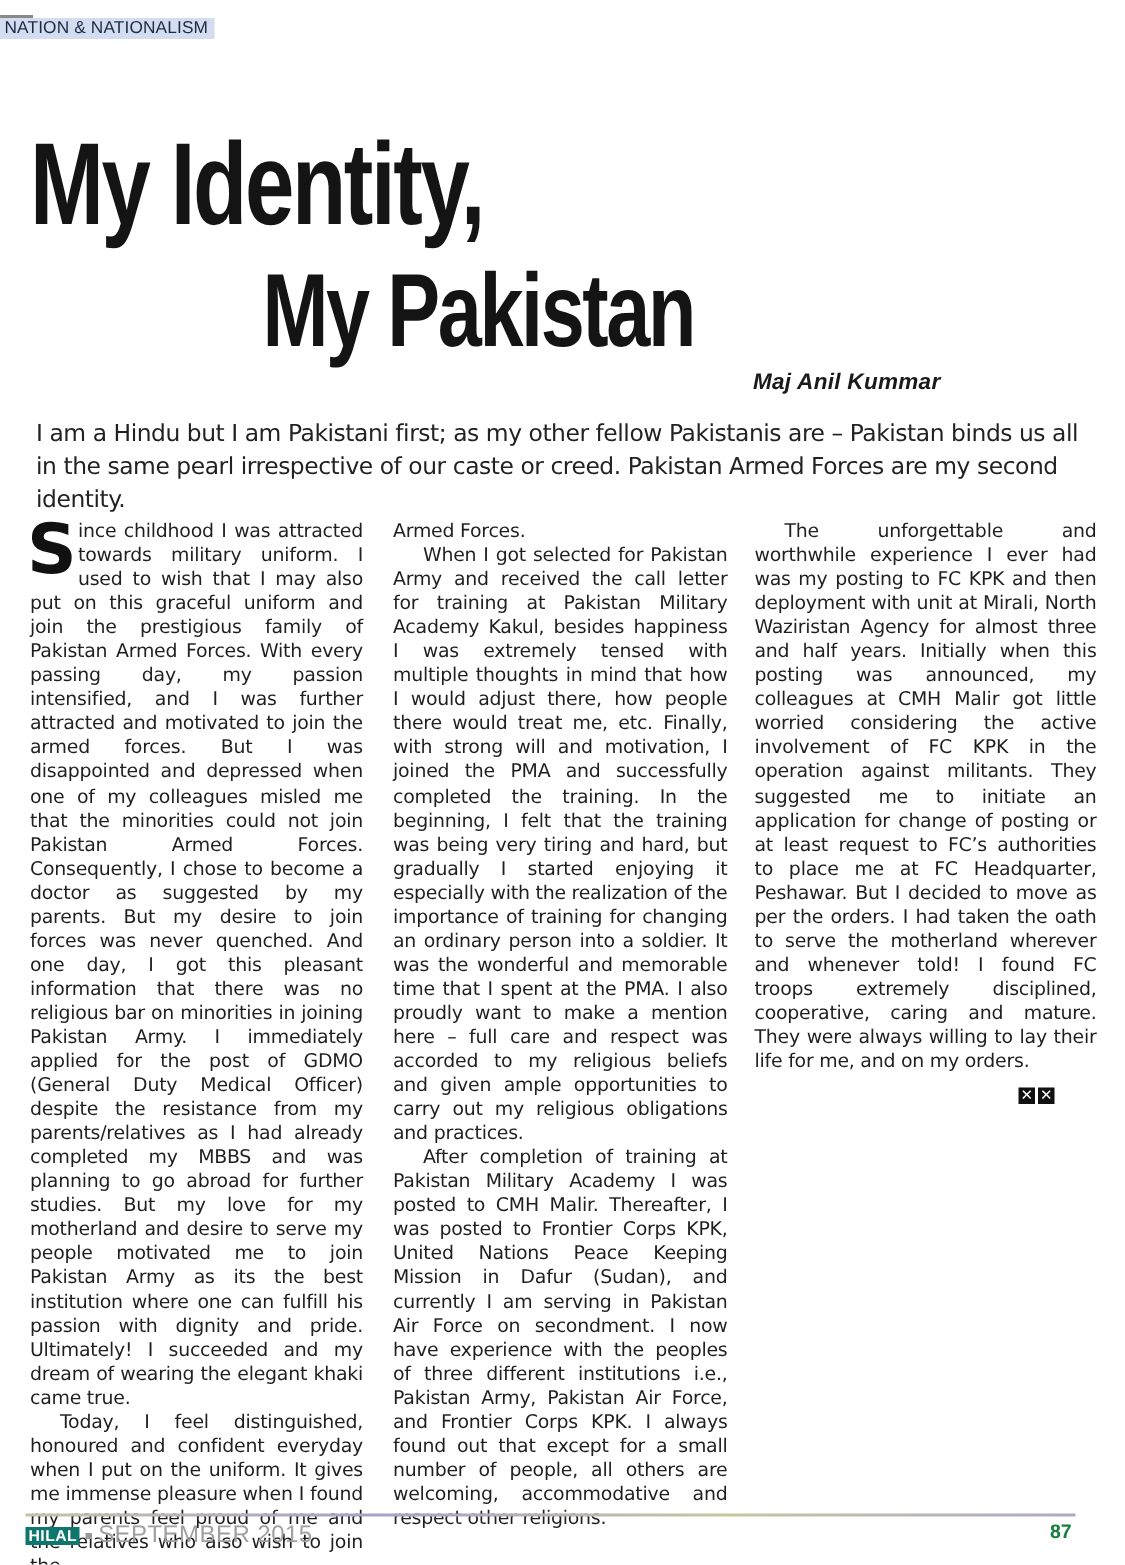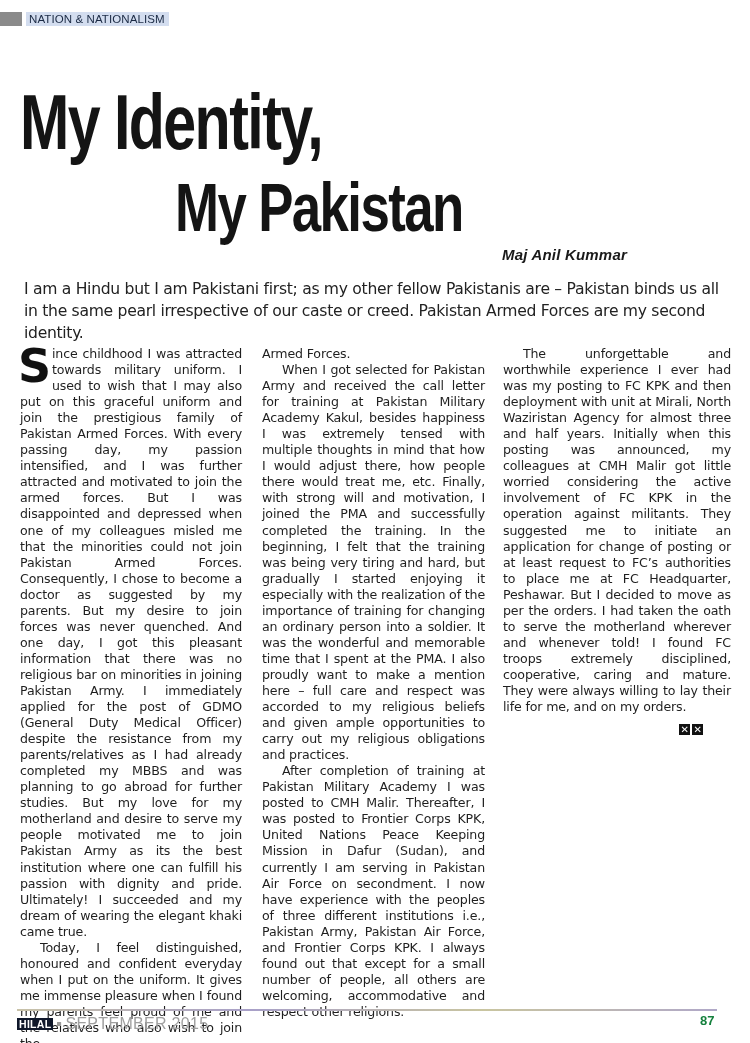--- a/index.html
+++ b/index.html
@@ -1,21 +1,21 @@
 <!DOCTYPE html>
 <html><head>
 <meta charset="utf-8">
 <style>
   html, body { margin: 0; padding: 0; }
   body {
     width: 750px; height: 1043px; position: relative; overflow: hidden;
     background: #ffffff; color: #1a1a1a;
     font-family: "Liberation Sans", "DejaVu Sans", sans-serif;
   }
-  .section-tag { position: absolute; top: 10px; left: 0; height: 16px; display: flex; align-items: flex-end; }
+  .section-tag { position: absolute; top: 10px; left: 0; height: 16px; display: flex; align-items: flex-start; flex-direction: column; }
   .section-tag .gray-block { width: 22px; height: 14px; background: #8a8a8a; margin-right: 4px; }
   .section-tag .label {
     background: #d3ddef; color: #1b2a44; font-size: 11.5px; line-height: 14px;
     padding: 0 4px 0 3px; letter-spacing: 0.1px;
   }
   .title1, .title2 {
     position: absolute; margin: 0; color: #141414;
     font-family: "Liberation Sans", "DejaVu Sans", sans-serif;
     font-weight: bold; letter-spacing: -2px;
     transform-origin: left top;
@@ -50,21 +50,21 @@
   .end-marks span {
     display: inline-block; width: 11px; height: 11px; background: #111; color: #fff;
     font-size: 10px; line-height: 11px; text-align: center; margin-left: 2px;
   }
   .footer-rule {
     position: absolute; top: 1009px; left: 17px; width: 700px; height: 2px;
     background: linear-gradient(to right, #c8c2a8, #a8a0c8, #c9c5a0, #b0a8c8);
   }
   .footer-left { position: absolute; top: 1015px; left: 17px; display: flex; align-items: center; }
   .footer-left .brand {
-    background: #0f172a; color: #fff; font-weight: bold; font-size: 10.5px; line-height: 12px;
+    background: #0f766e; color: #fff; font-weight: bold; font-size: 10.5px; line-height: 12px;
     padding: 0 2px; letter-spacing: 0.3px;
   }
   .footer-left .dot { width: 4px; height: 4px; background: #9a9a9a; margin: 0 4px; }
   .footer-left .date { color: #a0a0a0; font-size: 16px; letter-spacing: 0.3px; }
   .page-num {
     position: absolute; top: 1013px; left: 700px; font-weight: bold; font-size: 13px; color: #15803d;
   }
 </style>
 </head>
 <body>

